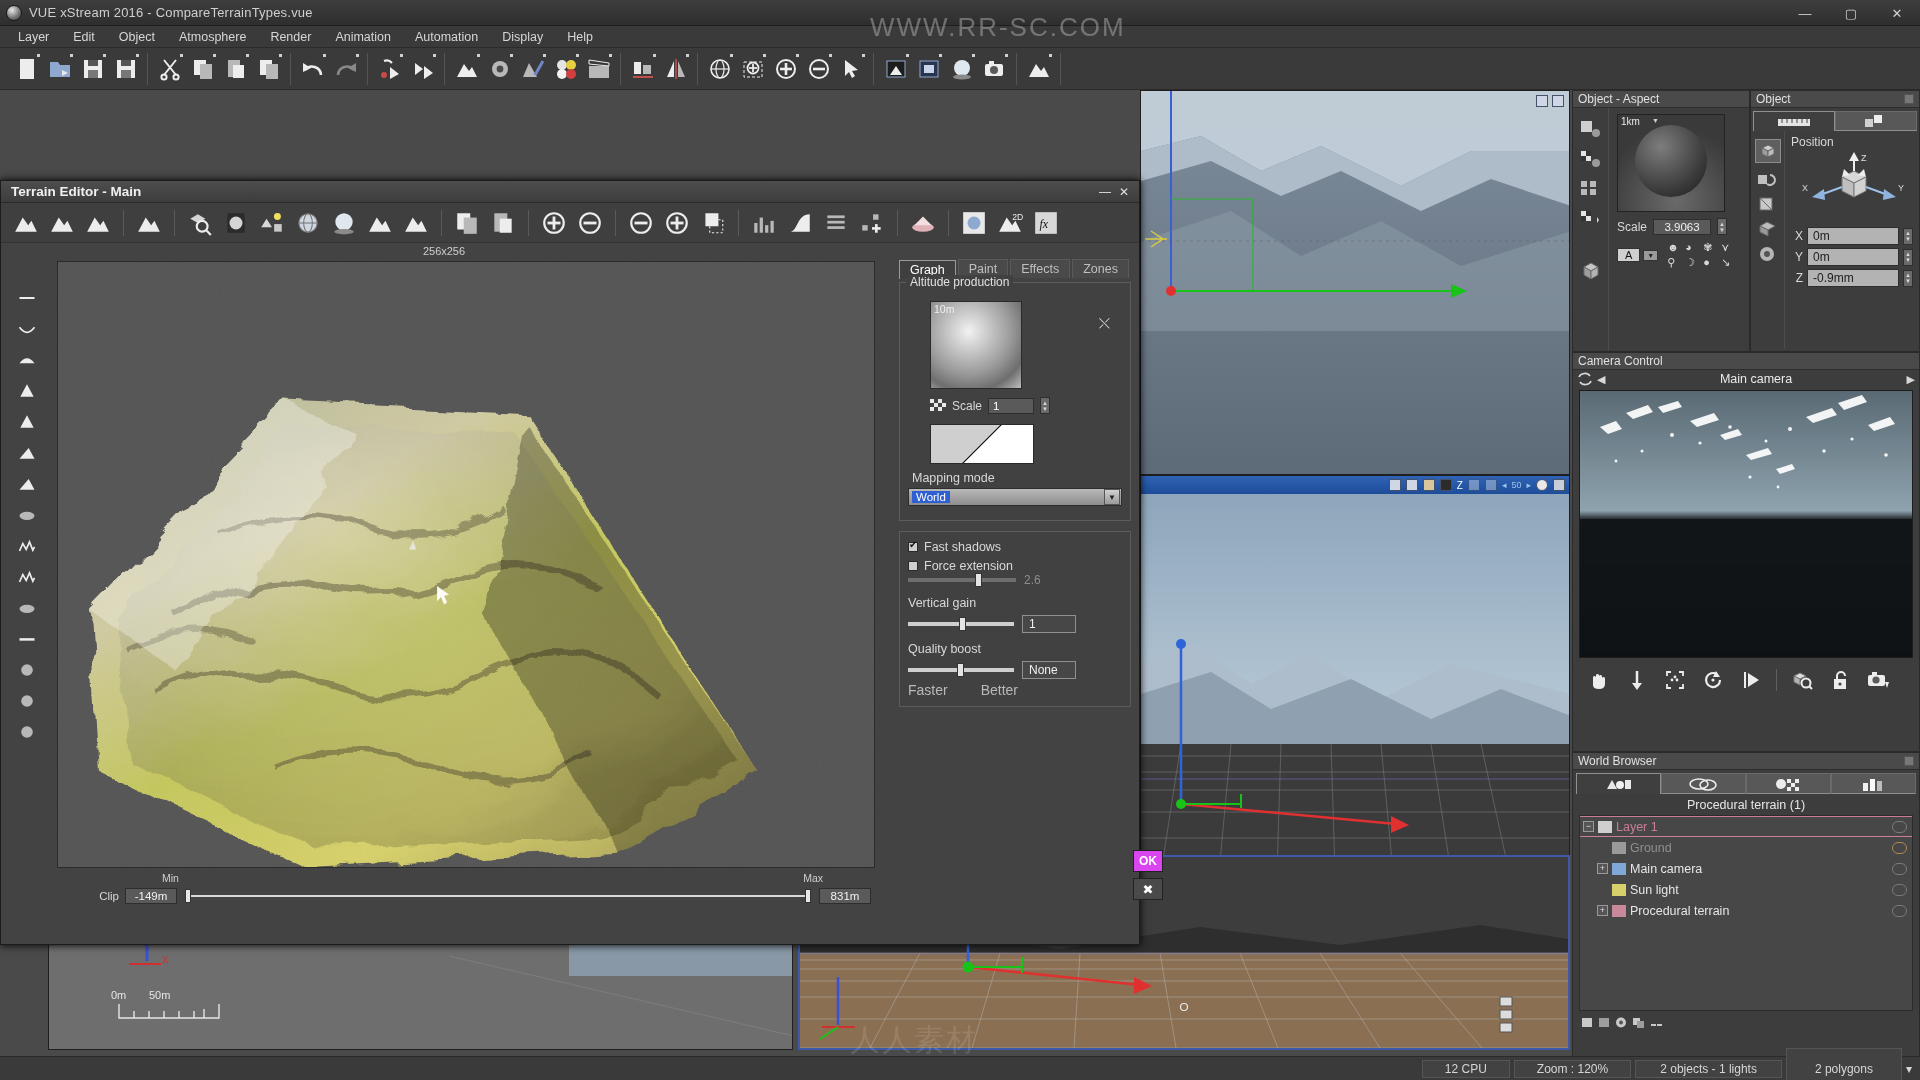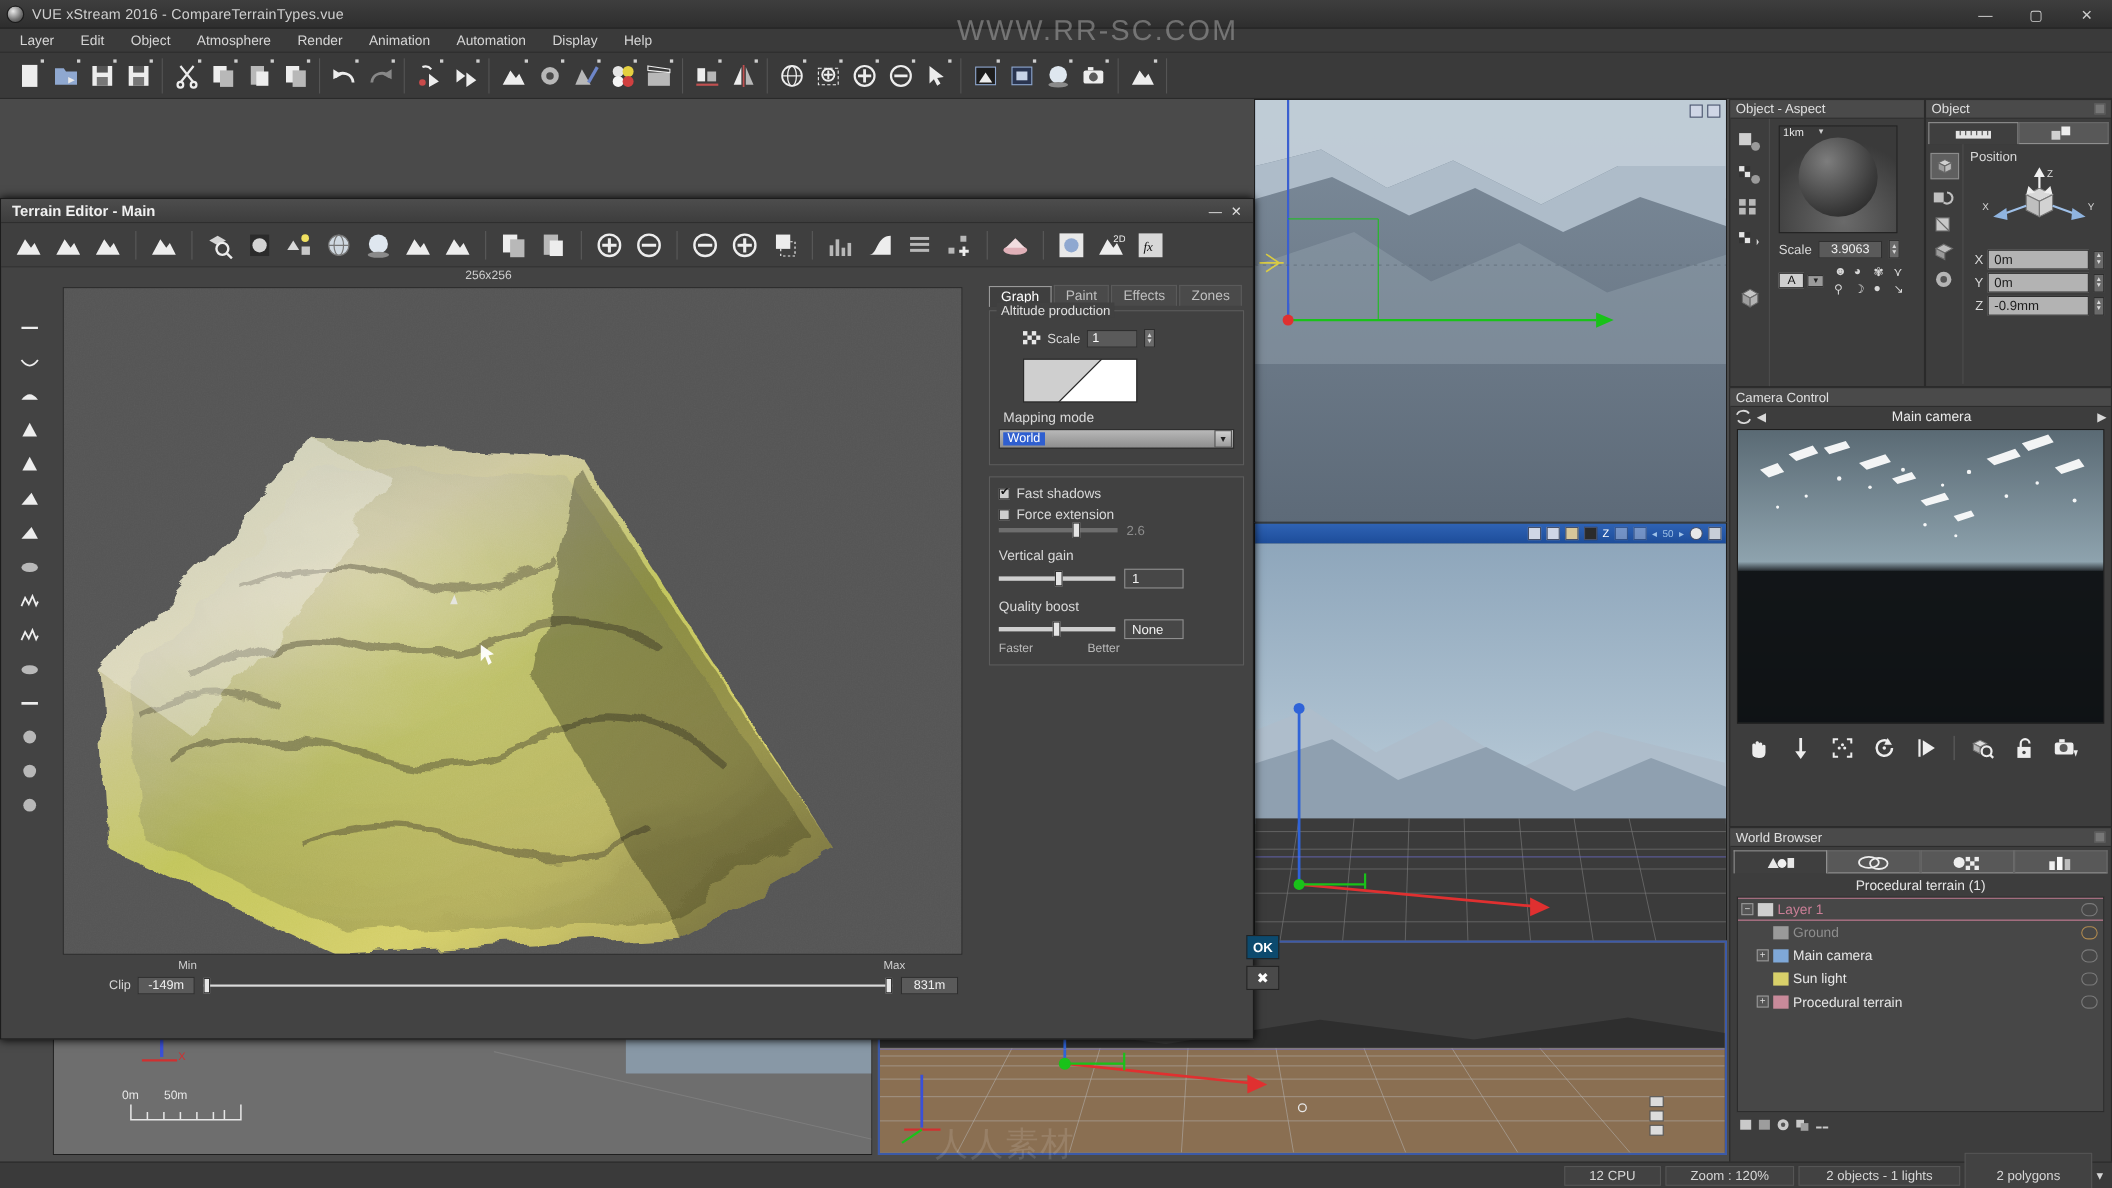--- a/index.html
+++ b/index.html
@@ -101,29 +101,29 @@
      display:flex;flex-direction:column;align-items:center;justify-content:center;font-size:6px;line-height:6px;}
   #gradient-preview{width:104px;height:40px;margin:10px 0 0 22px;border:1px solid #2a2a2a;
      background:linear-gradient(135deg,#cfcfcf 0%,#cfcfcf 49%,#111 50%,#ffffff 51%,#ffffff 100%);}
   .chk{width:10px;height:10px;border:1px solid #2b2b2b;background:#cfcfcf;display:inline-block;
      position:relative;}
   .chk.on:after{content:"✔";position:absolute;left:0px;top:-4px;font-size:10px;color:#111;}
   .slider{position:relative;height:4px;background:#cfcfcf;flex:1;}
   .slider.dim{background:#6e6e6e;}
   .sl-handle{position:absolute;top:-5px;width:7px;height:14px;background:#e4e4e4;border:1px solid #333;}
   .tbox{background:#474747;border:1px solid #8f8f8f;color:#f0f0f0;font-size:12px;padding:1px 6px;min-width:54px;}
-  .lblsm{font-size:11px;color:#b9b9b9;}
+  .lblsm{font-size:14px;color:#b9b9b9;}
   #mapping-select{width:100%;height:18px;background:linear-gradient(#b8b8b8,#8e8e8e);
      border:1px solid #2e2e2e;display:flex;align-items:center;justify-content:space-between;}
   #mapping-select .val{background:#2f5fd0;color:#fff;font-size:11.5px;padding:0 4px;margin-left:3px;}
   #mapping-select .arrow{width:16px;height:16px;background:linear-gradient(#d0d0d0,#9a9a9a);
      border:1px solid #555;display:flex;align-items:center;justify-content:center;font-size:8px;color:#222;margin-right:1px;}
 
   
-  #te-ok{position:absolute;right:-24px;bottom:72px;width:30px;height:22px;background:#0c4a6e;
+  #te-ok{position:absolute;right:-24px;bottom:72px;width:30px;height:22px;background:#d946ef;
      border:1px solid #222;color:#fff;font-size:12px;font-weight:bold;display:flex;
      align-items:center;justify-content:center;}
   #te-cancel{position:absolute;right:-24px;bottom:44px;width:30px;height:22px;background:#4a4a4a;
      border:1px solid #222;color:#fff;font-size:13px;display:flex;align-items:center;justify-content:center;}
 
   
   .vp{position:absolute;border:1px solid #1f1f1f;overflow:hidden;}
   .vp-toolbar{position:absolute;right:2px;top:2px;height:16px;display:flex;align-items:center;
      gap:4px;padding:0 3px;}
   .vp-ic{width:12px;height:12px;background:#cfd6e6;border:1px solid #45506a;}
@@ -1418,20 +1418,26 @@
       <div id="te-params">
         <div id="te-tabs">
             <div class="te-tab active">Graph</div>
             <div class="te-tab">Paint</div>
             <div class="te-tab">Effects</div>
             <div class="te-tab">Zones</div>
           </div>
 
         <div class="param-group" style="padding-bottom:14px;">
           <span class="group-legend">Altitude production</span>
+          <div style="position:relative;">
+            <div id="alt-prod-preview">
+              <span class="cap">10m</span>
+            </div>
+            <span class="shuffle">⤬</span>
+          </div>
           <div class="row" style="padding-left:22px;">
             <svg width="16" height="14">
               <g fill="#e8e8e8">
                   <rect x="0" y="0" width="4" height="4"></rect>
                   <rect x="8" y="0" width="4" height="4"></rect>
               <rect x="4" y="4" width="4" height="4"></rect>
                   <rect x="12" y="4" width="4" height="4"></rect>
               <rect x="0" y="8" width="4" height="4"></rect>
                   <rect x="8" y="8" width="4" height="4"></rect>
                 </g>

